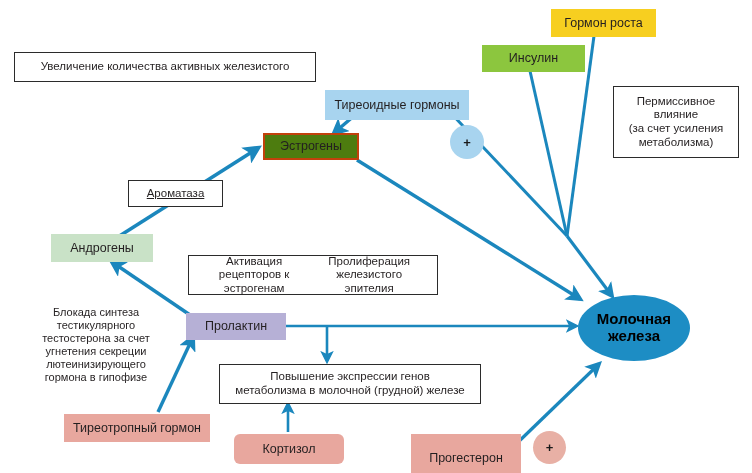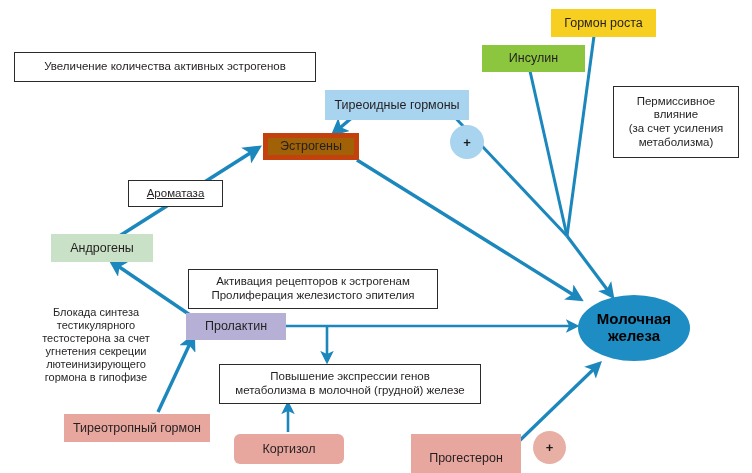--- a/index.html
+++ b/index.html
@@ -35,21 +35,21 @@
     color: #231f20;
     z-index: 3;
   }
   
   .chip {
     font-size: 12.5px;
     padding: 4px 8px;
     white-space: nowrap;
   }
   .chip-blue     { background: #a8d4ef; }
-  .chip-orange   { background: #a16207; border: 5px solid #c2410c; }
+  .chip-orange   { background: #4d7c0f; border: 2px solid #c2410c; }
   .chip-green    { background: #c9e2c7; }
   .chip-yellow   { background: #f7cf20; }
   .chip-lime     { background: #8cc63e; }
   .chip-purple   { background: #b6b0d6; }
   .chip-pink     { background: #e8a79e; }
 
   
   .boxed {
     background: #ffffff;
     border: 1.3px solid #2b2b2b;
@@ -114,21 +114,21 @@
     <path d="M286,326 L576,326" stroke="#1b87bd" stroke-width="2.6" fill="none" marker-end="url(#ah)"></path>
 
     <path d="M327,327 L327,361" stroke="#1b87bd" stroke-width="2.6" fill="none" marker-end="url(#ah)"></path>
 
     <path d="M288,432 L288,404" stroke="#1b87bd" stroke-width="2.6" fill="none" marker-end="url(#ah)"></path>
 
     <path d="M512,448 L599,364" stroke="#1b87bd" stroke-width="3.2" fill="none" marker-end="url(#ah)"></path>
   </svg>
 
   <div class="node boxed" style="left:14px; top:52px; width:302px; height:30px;">
-    <span>Увеличение количества активных эстрогенов</span>
+    <span>Увеличение количества активных железистого</span>
   </div>
 
   <div class="node chip chip-blue" style="left:325px; top:79px; width:144px; height:30px;margin-top:11px;">
     <span>Тиреоидные гормоны</span>
   </div>
 
   <div class="node chip chip-lime" style="left:482px; top:45px; width:103px; height:27px;">
     <span>Инсулин</span>
   </div>
 
@@ -152,21 +152,21 @@
   </div>
 
   <div class="node boxed" style="left:128px; top:180px; width:95px; height:27px;text-decoration:underline;">
     <span>Ароматаза</span>
   </div>
 
   <div class="node chip chip-green" style="left:51px; top:234px; width:102px; height:28px;">
     <span>Андрогены</span>
   </div>
 
-  <div class="node boxed" style="left:188px; top:269px; width:250px; height:40px; flex-direction:column;">
+  <div class="node boxed" style="left:188px; top:255px; width:250px; height:40px; ">
     <span>Активация рецепторов к эстрогенам</span>
     <span>Пролиферация железистого эпителия</span>
   </div>
 
   <div class="node plain" style="left:14px; top:303px; width:164px; height:84px; flex-direction:column;">
     <span>Блокада синтеза</span>
     <span>тестикулярного</span>
     <span>тестостерона за счет</span>
     <span>угнетения секреции</span>
     <span>лютеинизирующего</span>

